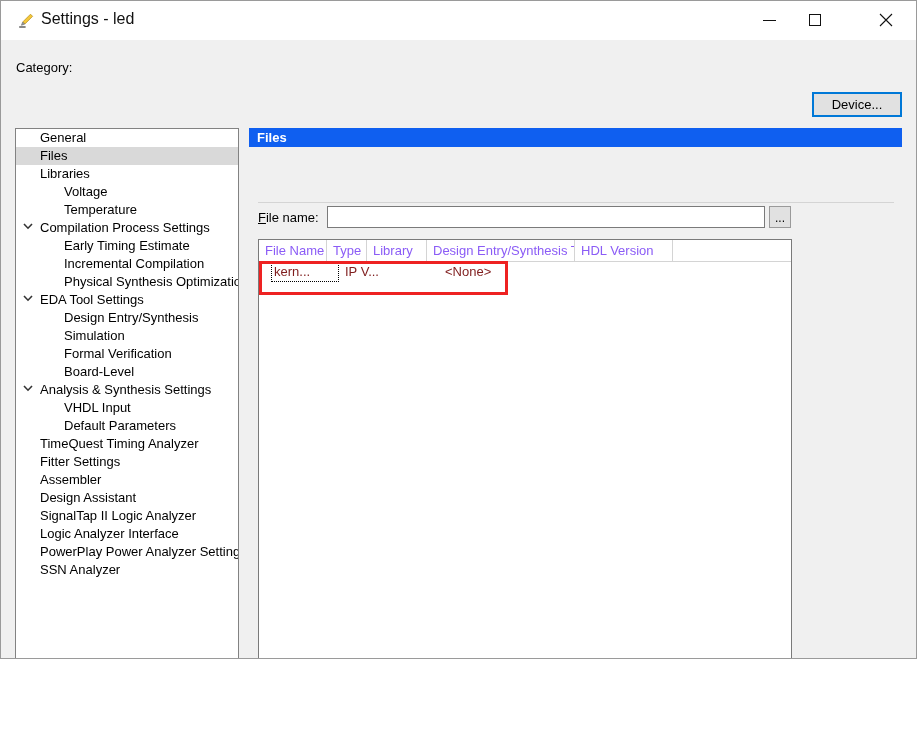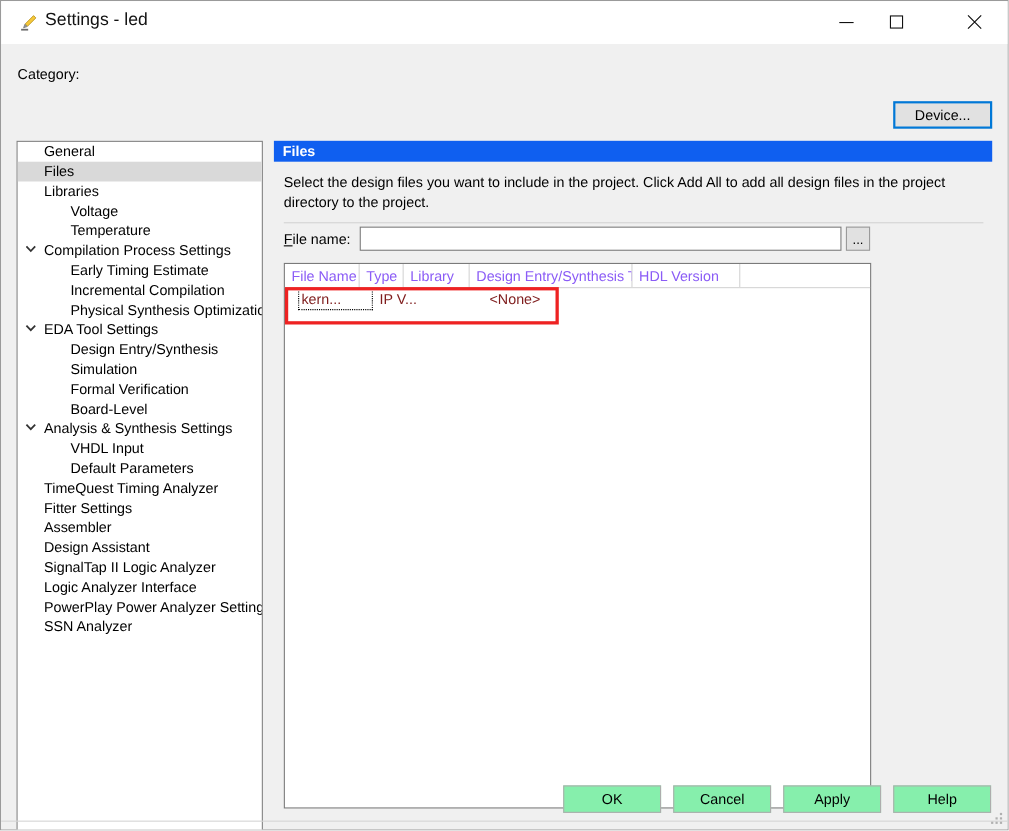--- a/index.html
+++ b/index.html
@@ -9,21 +9,21 @@
   }
   body {
     font-family: "Liberation Sans", sans-serif;
     font-size: 13px;
     color: #000000;
     -webkit-font-smoothing: antialiased;
   }
   #app {
     position: relative;
     width: 917px;
-    height: 755px;
+    height: 659px;
     overflow: hidden;
     background: #f0f0f0;
     border: 1px solid #9a9a9a;
     box-sizing: border-box;
   }
 
   
   .titlebar {
     position: absolute;
     left: 0; top: 0;
@@ -426,21 +426,20 @@
           </div>
           <div class="tree-item">
             <span class="tree-lbl lvl0">SSN Analyzer</span>
           </div>
         </div>
 
     </div>
 
     <div class="files-panel">
       <div class="files-header">Files</div>
-      <div class="files-desc">Select the design files you want to include in the project. Click Add All to add all design files in the project directory to the project.</div>
       <div class="files-sep"></div>
 
       <span class="filename-label"><span class="uline">F</span>ile name:</span>
       <input class="filename-input" type="text" value="" style="">
       <div class="browse-btn">
         <span>...</span>
       </div>
 
       <div class="file-list">
         <div class="fl-head" id="fl-head">

